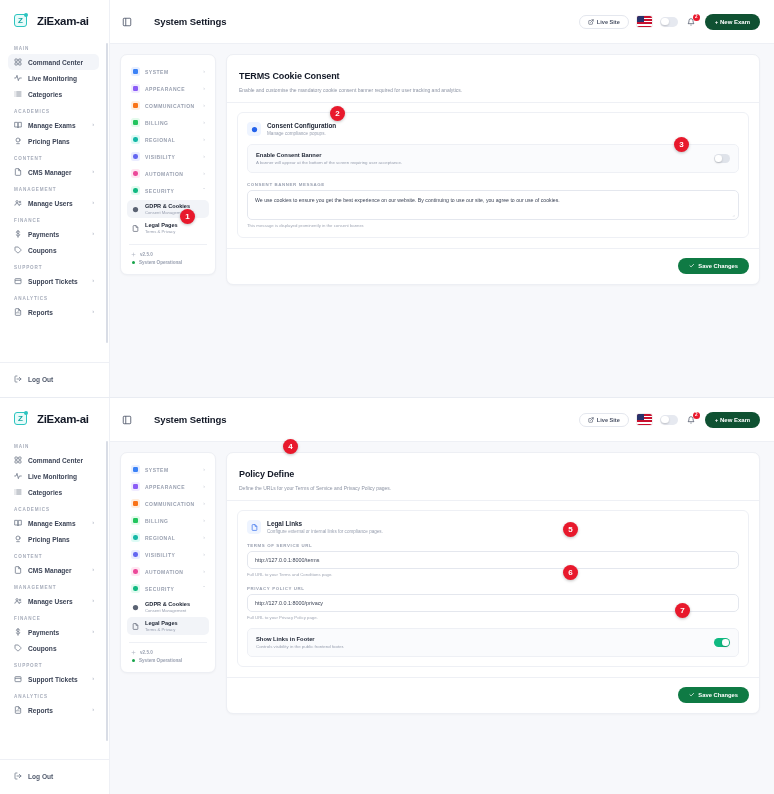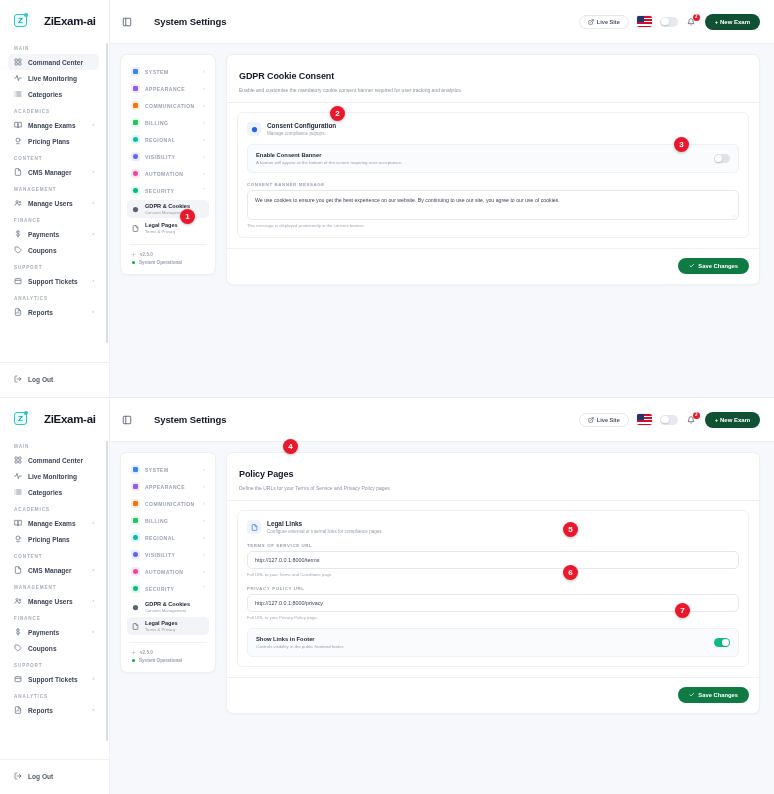--- a/index.html
+++ b/index.html
@@ -13,21 +13,21 @@
 
   .screen { width: 774px; height: 397px; position: relative; background: #ffffff; overflow: hidden; }
   .screen + .screen { border-top: 1px solid #e9ecf2; }
 
   
   .sidebar {
     position: absolute; left: 0; top: 0; width: 110px; height: 100%;
     background: #ffffff; border-right: 1px solid #eef0f5;
     display: flex; flex-direction: column;
   }
-  .brand { display: flex; align-items: center; gap: 17px; padding: 14px 0 12px 14px; }
+  .brand { display: flex; align-items: center; gap: 10px; padding: 14px 0 12px 14px; }
   .brand-mark {
     width: 13px; height: 13px; border-radius: 3px; position: relative;
     background: #e8fbfa; border: 1.2px solid #2cc5c0; flex: 0 0 auto;
   }
   .brand-mark::after {
     content: "Z"; position: absolute; inset: 0; font-size: 8px; font-weight: 700;
     color: #17a6a1; display: flex; align-items: center; justify-content: center;
   }
   .brand-mark .pip { position: absolute; top: -2px; right: -2px; width: 4px; height: 4px; border-radius: 50%; background: #2cc5c0; }
   .brand-text { font-size: 11.5px; font-weight: 700; letter-spacing: -0.3px; color: #121826; }
@@ -463,21 +463,21 @@
         <span>v2.5.0</span>
       </div>
       <div class="snav-meta">
         <span class="status-dot"></span>
         <span>System Operational</span>
       </div>
     </nav>
 
     <section class="panel">
       <div class="panel-head">
-        <div class="panel-title">GDPR Cookie Consent</div>
+        <div class="panel-title">TERMS Cookie Consent</div>
         <div class="panel-sub">Enable and customise the mandatory cookie consent banner required for user tracking and analytics.</div>
       </div>
       <div class="panel-rule"></div>
 
       <div class="card">
         <div class="card-head">
           <span class="card-ico">
             <svg viewBox="0 0 24 24" fill="currentColor">
                 <circle cx="12" cy="12" r="9"></circle>
               </svg>
@@ -769,21 +769,21 @@
         <span>v2.5.0</span>
       </div>
       <div class="snav-meta">
         <span class="status-dot"></span>
         <span>System Operational</span>
       </div>
     </nav>
 
     <section class="panel">
       <div class="panel-head">
-        <div class="panel-title">Policy Pages</div>
+        <div class="panel-title">Policy Define</div>
         <div class="panel-sub">Define the URLs for your Terms of Service and Privacy Policy pages.</div>
       </div>
       <div class="panel-rule"></div>
 
       <div class="card">
         <div class="card-head">
           <span class="card-ico">
             <svg viewBox="0 0 24 24" fill="none" stroke="currentColor" stroke-width="2.2">
                 <path d="M14 2H6a2 2 0 00-2 2v16a2 2 0 002 2h12a2 2 0 002-2V8z"></path>
                 <path d="M14 2v6h6"></path>

